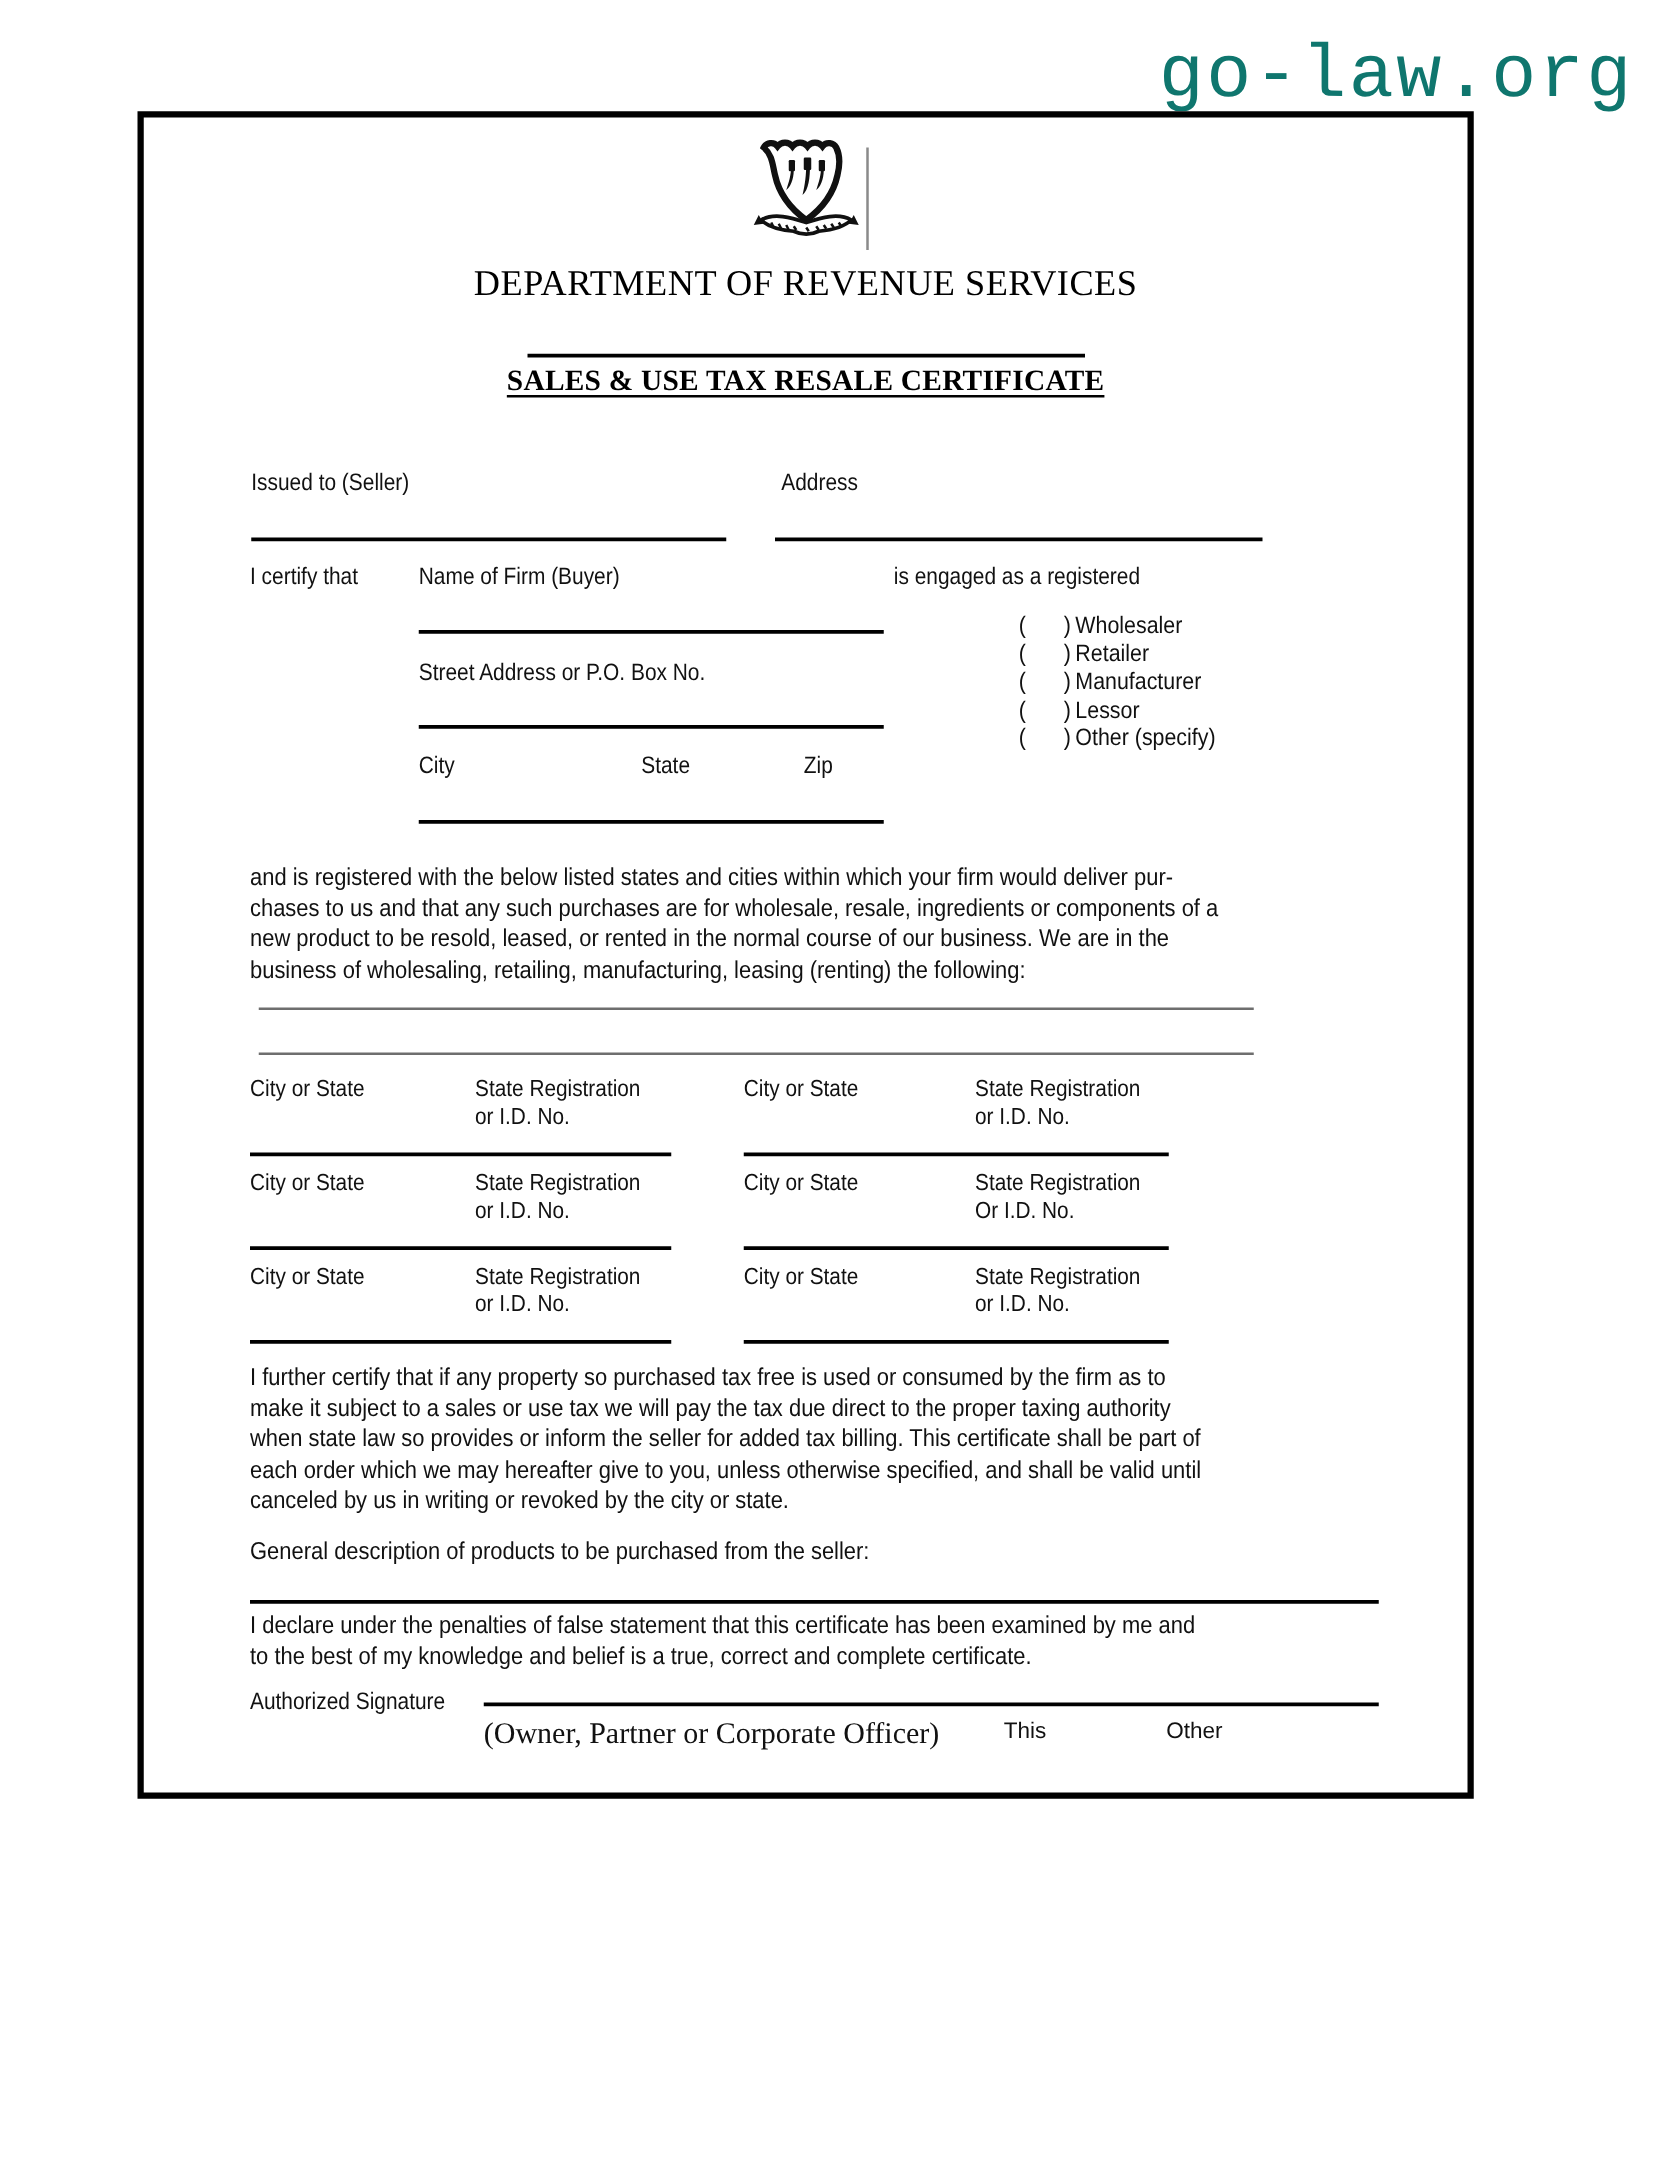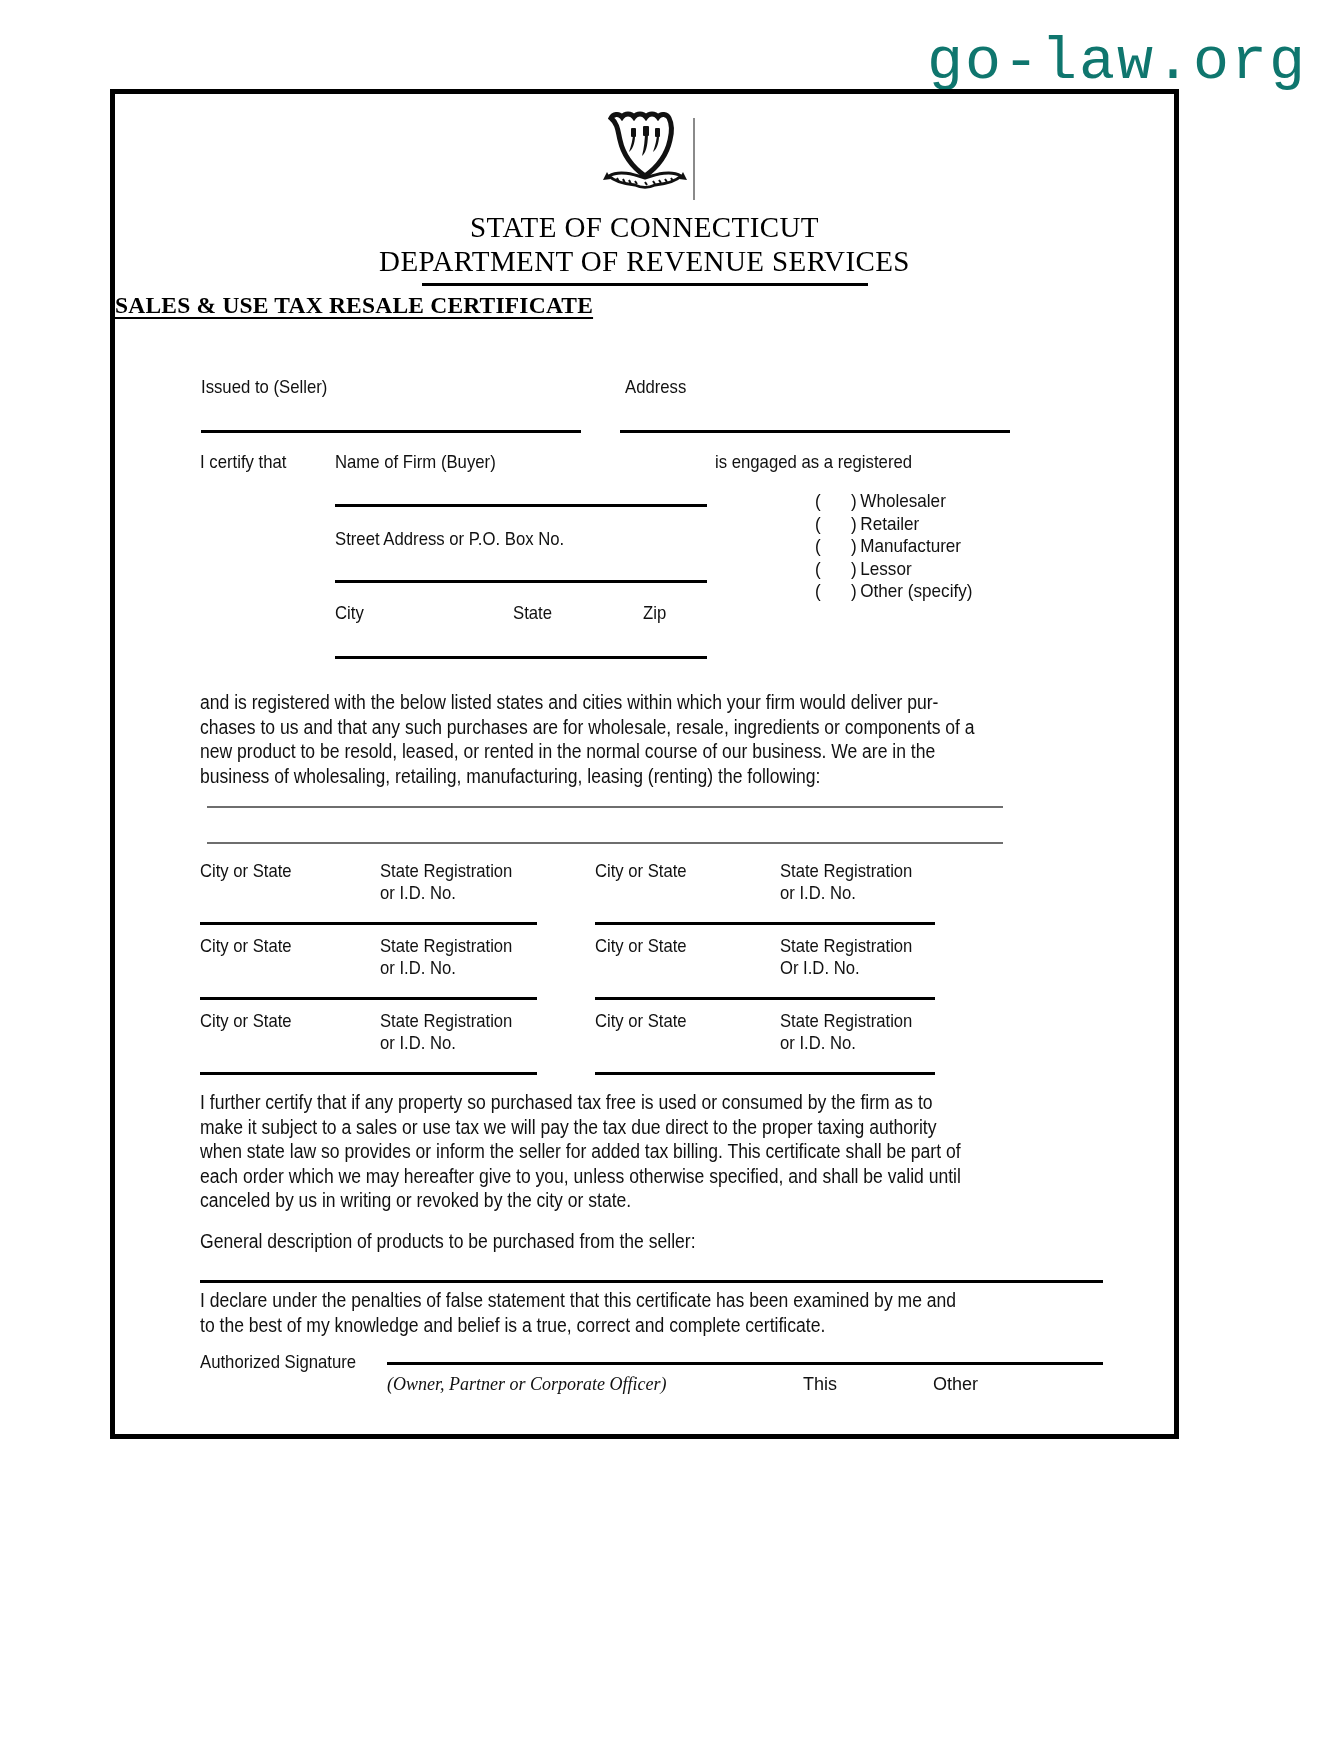--- a/index.html
+++ b/index.html
@@ -75,21 +75,21 @@
     font-family: "Liberation Serif", serif;
     color: #000;
   }
   #org-lines .l1 { font-size: 29px; letter-spacing: 0.4px; line-height: 34px; }
   #org-lines .l2 { font-size: 29px; letter-spacing: 0.4px; line-height: 34px; }
 
   #title-block {
     position: absolute;
     left: 0; right: 0;
     top: 189px;
-    text-align: left;
+    text-align: center;
     text-decoration: underline;
   }
   #title-rule {
     width: 446px;
     height: 3px;
     background: #000;
     margin: 0 auto 6px auto;
   }
   #doc-title {
     font-family: "Liberation Serif", serif;
@@ -151,22 +151,21 @@
     line-height: 22px;
     color: #111;
     transform: scaleX(0.9);
     transform-origin: left top;
     white-space: nowrap;
   }
 
   
   .sig-caption {
     font-family: "Liberation Serif", serif;
-    font-style: italic;
-    font-size: 18px;
+    font-size: 24px;
     color: #111;
     white-space: nowrap;
   }
 </style>
 </head>
 <body>
 
 <div id="watermark">go-law.org</div>
 
 <div id="page-frame">
@@ -196,21 +195,20 @@
                      M56 72 L58 75 M64 71 L66 74 M70 70 L72 73 M76 69 L78 72 M82 68 L84 71" stroke="#111" stroke-width="2"></path>
             <path d="M18 62 L14 70 L22 69 Z"></path>
             <path d="M94 62 L98 70 L90 69 Z"></path>
           </g>
         </svg>
         <div id="seal-rule"></div>
       </div>
     </div>
 
     <div id="org-lines">
-      <div class="l1">STATE OF CONNECTICUT</div>
       <div class="l2">DEPARTMENT OF REVENUE SERVICES</div>
     </div>
 
     <div id="title-block">
       <div id="title-rule"></div>
       <span id="doc-title">SALES &amp; USE TAX RESALE CERTIFICATE</span>
     </div>
 
     <div class="abs ftxt" style="left:86px; top:282px;">Issued to (Seller)</div>
     <div class="abs ftxt" style="left:510px; top:282px;">Address</div>

